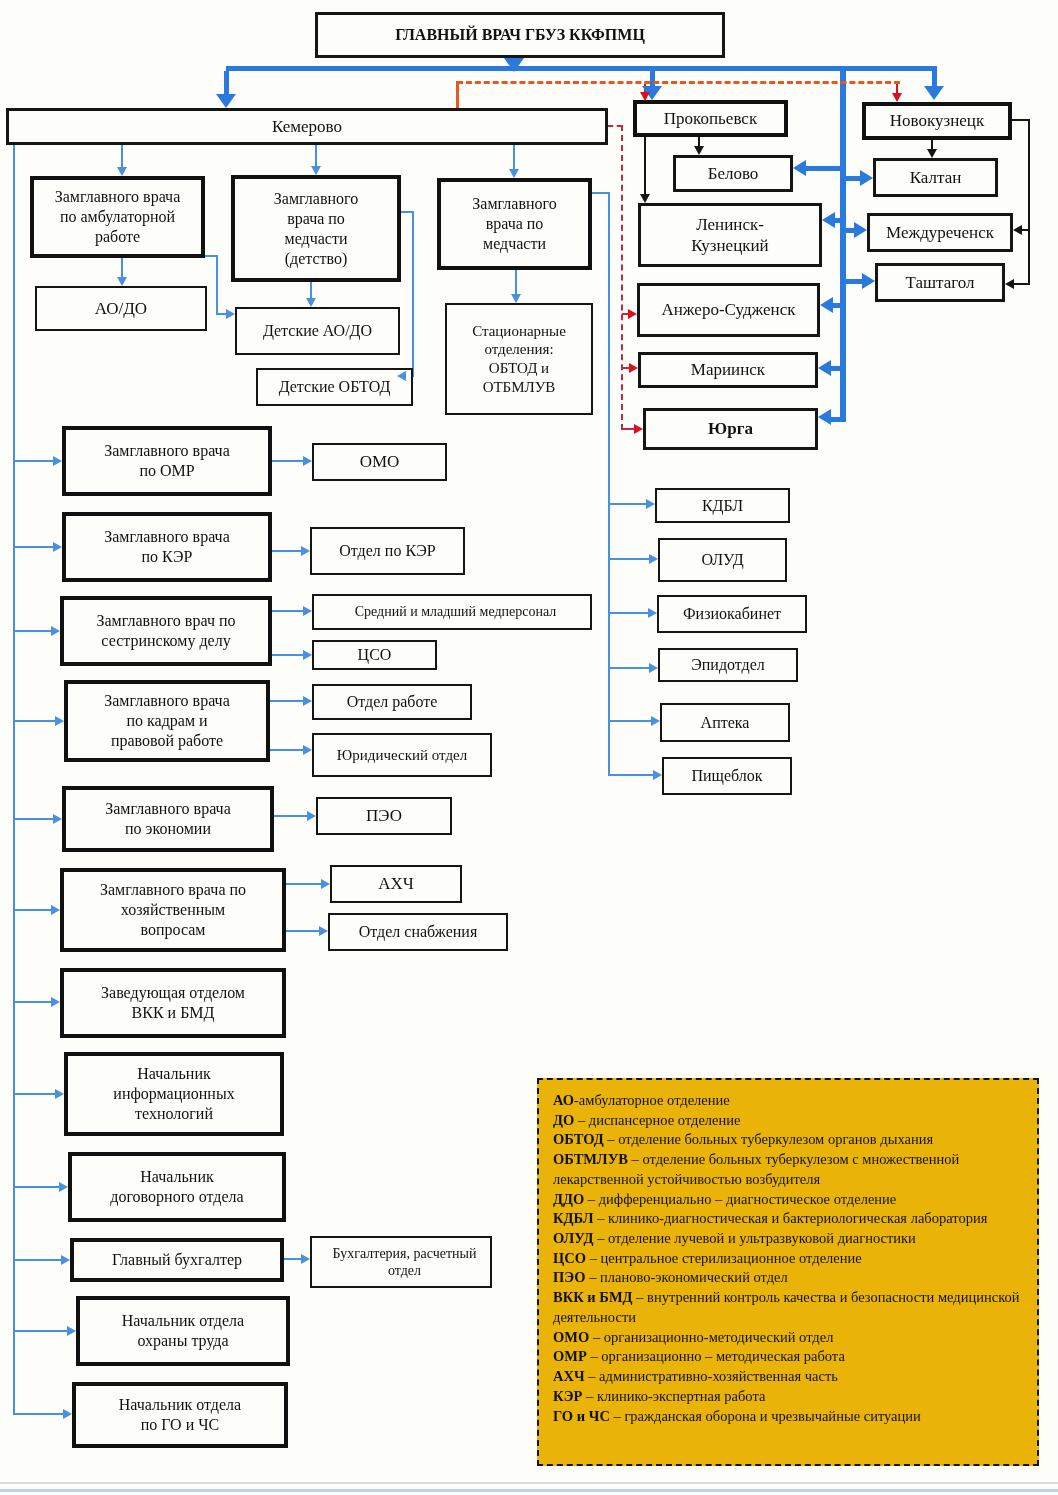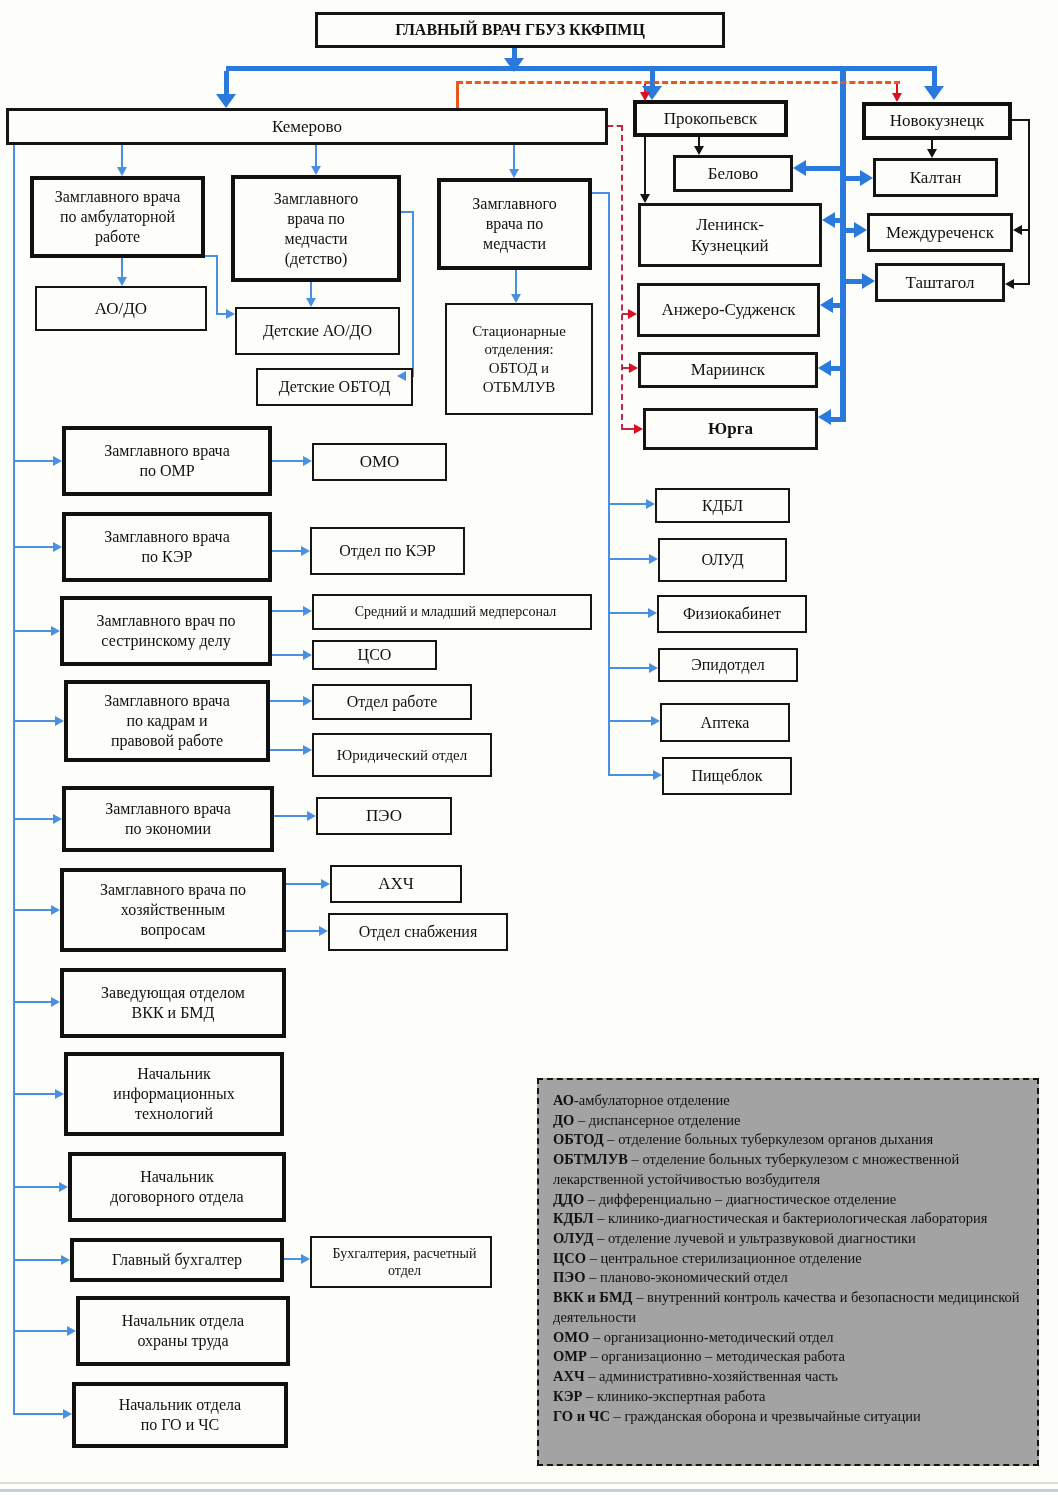--- a/index.html
+++ b/index.html
@@ -28,31 +28,31 @@
   .ah.fbr{border-top:8px solid transparent;border-bottom:8px solid transparent;border-left:13px solid var(--blue);}
   .ah.bkd{border-left:5px solid transparent;border-right:5px solid transparent;border-top:9px solid #151515;}
   .ah.bkl{border-top:5px solid transparent;border-bottom:5px solid transparent;border-right:9px solid #151515;}
   .ah.rdd{border-left:5px solid transparent;border-right:5px solid transparent;border-top:9px solid var(--red);}
   .ah.crr{border-top:5px solid transparent;border-bottom:5px solid transparent;border-left:9px solid var(--red);}
   .dsh-o{position:absolute;height:0;border-top:3px dashed var(--orange);z-index:1;}
   .sol-o{position:absolute;background:var(--orange);z-index:1;}
   .dsh-ch{position:absolute;height:0;border-top:2px dashed var(--crimson);z-index:1;}
   .dsh-cv{position:absolute;width:0;border-left:2px dashed var(--crimson);z-index:1;}
   #legend{position:absolute;left:537px;top:1078px;width:502px;height:388px;box-sizing:border-box;
-          border:2px dashed #151515;padding:11px 14px;font-size:14.5px;line-height:1.36;z-index:2;background:#a3a3a3;}
+          border:2px dashed #151515;padding:11px 14px;font-size:14.5px;line-height:1.36;z-index:2;background:#eab308;}
   .lg-line b{font-weight:bold;}
   .edge1{position:absolute;left:0;top:1482px;width:1058px;height:2px;background:#dcdcd4;z-index:0;}
   .edge2{position:absolute;left:0;top:1489px;width:1058px;height:3px;background:#c3cfe4;z-index:0;}
 </style>
 </head>
 <body>
 
 <div id="page">
 
-  <div class="bx b3 f16 bold" style="left:315px;top:12px;width:410px;height:36px">ГЛАВНЫЙ ВРАЧ ГБУЗ ККФПМЦ</div>
+  <div class="bx b3 f16 bold" style="left:315px;top:12px;width:410px;height:46px">ГЛАВНЫЙ ВРАЧ ГБУЗ ККФПМЦ</div>
   <div class="bx b3 f17" style="left:6px;top:108px;width:602px;height:37px">Кемерово</div>
 
   <div class="bx b4 f16" style="left:30px;top:176px;width:175px;height:82px">Замглавного врача
 по амбулаторной
 работе</div>
   <div class="bx b2 f17" style="left:35px;top:286px;width:172px;height:45px">АО/ДО</div>
   <div class="bx b4 f16" style="left:231px;top:175px;width:170px;height:107px">Замглавного
 врача по
 медчасти
 (детство)</div>

